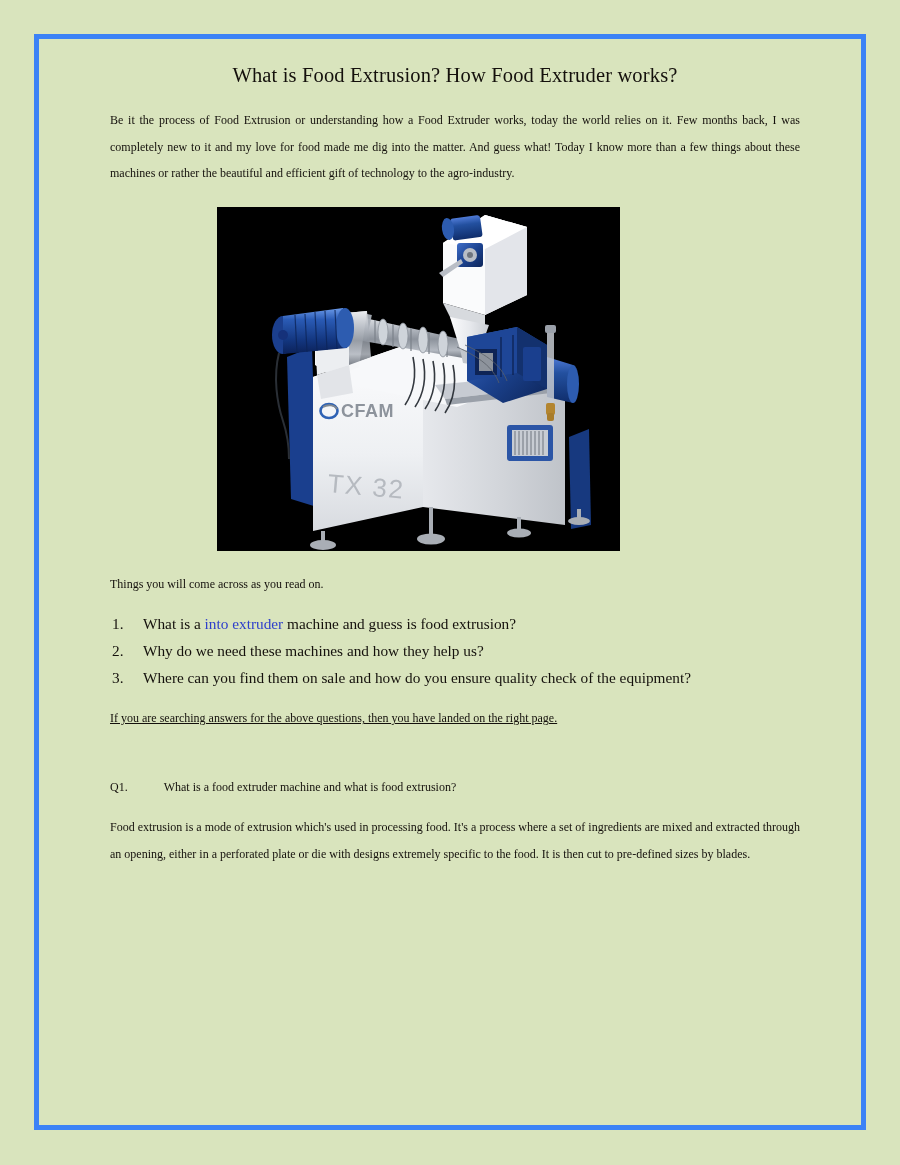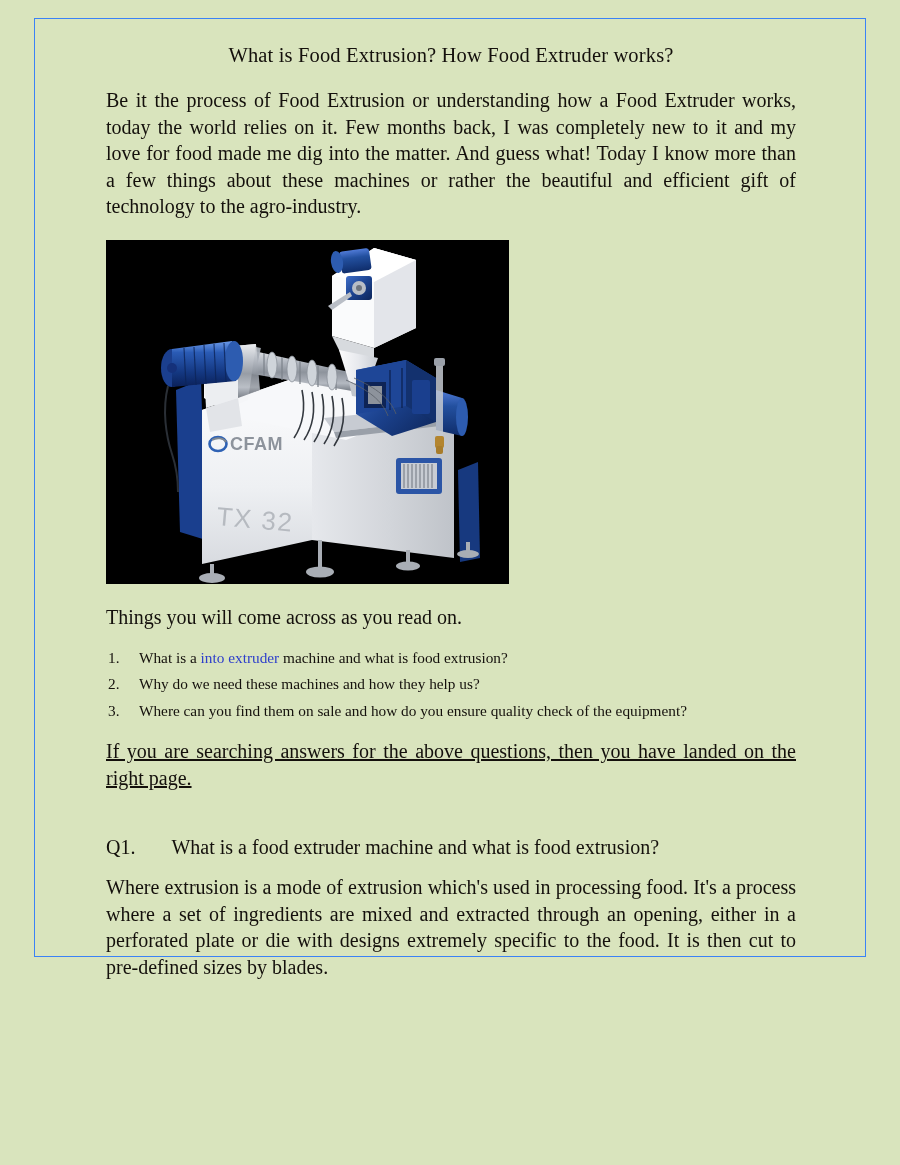--- a/index.html
+++ b/index.html
@@ -10,44 +10,44 @@
     width: 900px;
     height: 1165px;
     background: #d9e4bd;
     font-family: "Liberation Serif", "DejaVu Serif", serif;
     color: #14100c;
     overflow: hidden;
   }
   .page {
     position: absolute;
     left: 34px;
-    top: 18px;
+    top: 34px;
     width: 832px;
-    height: 939px;
-    border: 1px solid #3b82f6;
+    height: 1096px;
+    border: 5px solid #3b82f6;
     box-sizing: border-box;
     background: #d9e4bd;
   }
   .content {
     position: absolute;
     left: 71px;
     top: 0px;
     width: 690px;
   }
   h1.doc-title {
     font-size: 20.5px;
     font-weight: normal;
     text-align: center;
     margin: 0;
     padding-top: 25px;
     letter-spacing: 0.15px;
     color: #14100c;
   }
   p.para {
-    font-size: 20px;
+    font-size: 12px;
     line-height: 26.6px;
     text-align: justify;
     margin: 0;
     color: #14100c;
     -webkit-hyphens: none;
     hyphens: none;
   }
   .p-intro { margin-top: 26px; }
   .p-things { margin-top: 0px; }
   .p-landed { margin-top: 0px; text-decoration: underline; }
@@ -59,20 +59,21 @@
   .spacer-14 { height: 14px; }
   .spacer-20 { height: 20px; }
 
   .figure {
     margin: 0;
     padding: 0;
     width: 690px;
     text-align: left;
   }
   .figure-inner {
+    margin-left: 107px;
     width: 403px;
     height: 344px;
     background: #be185d;
     position: relative;
     overflow: hidden;
   }
 
   ol.qlist {
     margin: 0;
     padding: 0;
@@ -311,37 +312,37 @@
       </div>
     </figure>
 
     <div class="spacer-20"></div>
 
     <p class="para p-things">Things you will come across as you read on.</p>
 
     <div class="spacer-14"></div>
 
     <ol class="qlist">
-      <li><span>What is a </span><a class="inline-link" href="#">into extruder</a><span> machine and what is food extrusion?</span></li>
+      <li><span>What is a </span><a class="inline-link" href="#">into extruder</a><span> machine and guess is food extrusion?</span></li>
       <li><span>Why do we need these machines and how they help us?</span></li>
       <li><span>Where can you find them on sale and how do you ensure quality check of the equipment?</span></li>
     </ol>
 
     <div class="spacer-14"></div>
 
     <p class="para p-landed">If you are searching answers for the above questions, then you have landed on the right page.</p>
 
     <div class="spacer-14"></div>
 
 
     <div class="spacer-14"></div>
 
 
     <div class="spacer-14"></div>
 
     <p class="para p-q1"><span>Q1.</span><span class="qtab"></span><span>What is a food extruder machine and what is food extrusion?</span></p>
 
     <div class="spacer-14"></div>
 
-    <p class="para p-answer">Where extrusion is a mode of extrusion which's used in processing food. It's a process where a set of ingredients are mixed and extracted through an opening, either in a perforated plate or die with designs extremely specific to the food. It is then cut to pre-defined sizes by blades.</p>
+    <p class="para p-answer">Food extrusion is a mode of extrusion which's used in processing food. It's a process where a set of ingredients are mixed and extracted through an opening, either in a perforated plate or die with designs extremely specific to the food. It is then cut to pre-defined sizes by blades.</p>
 
   </div>
 </div>
 
 </body></html>

